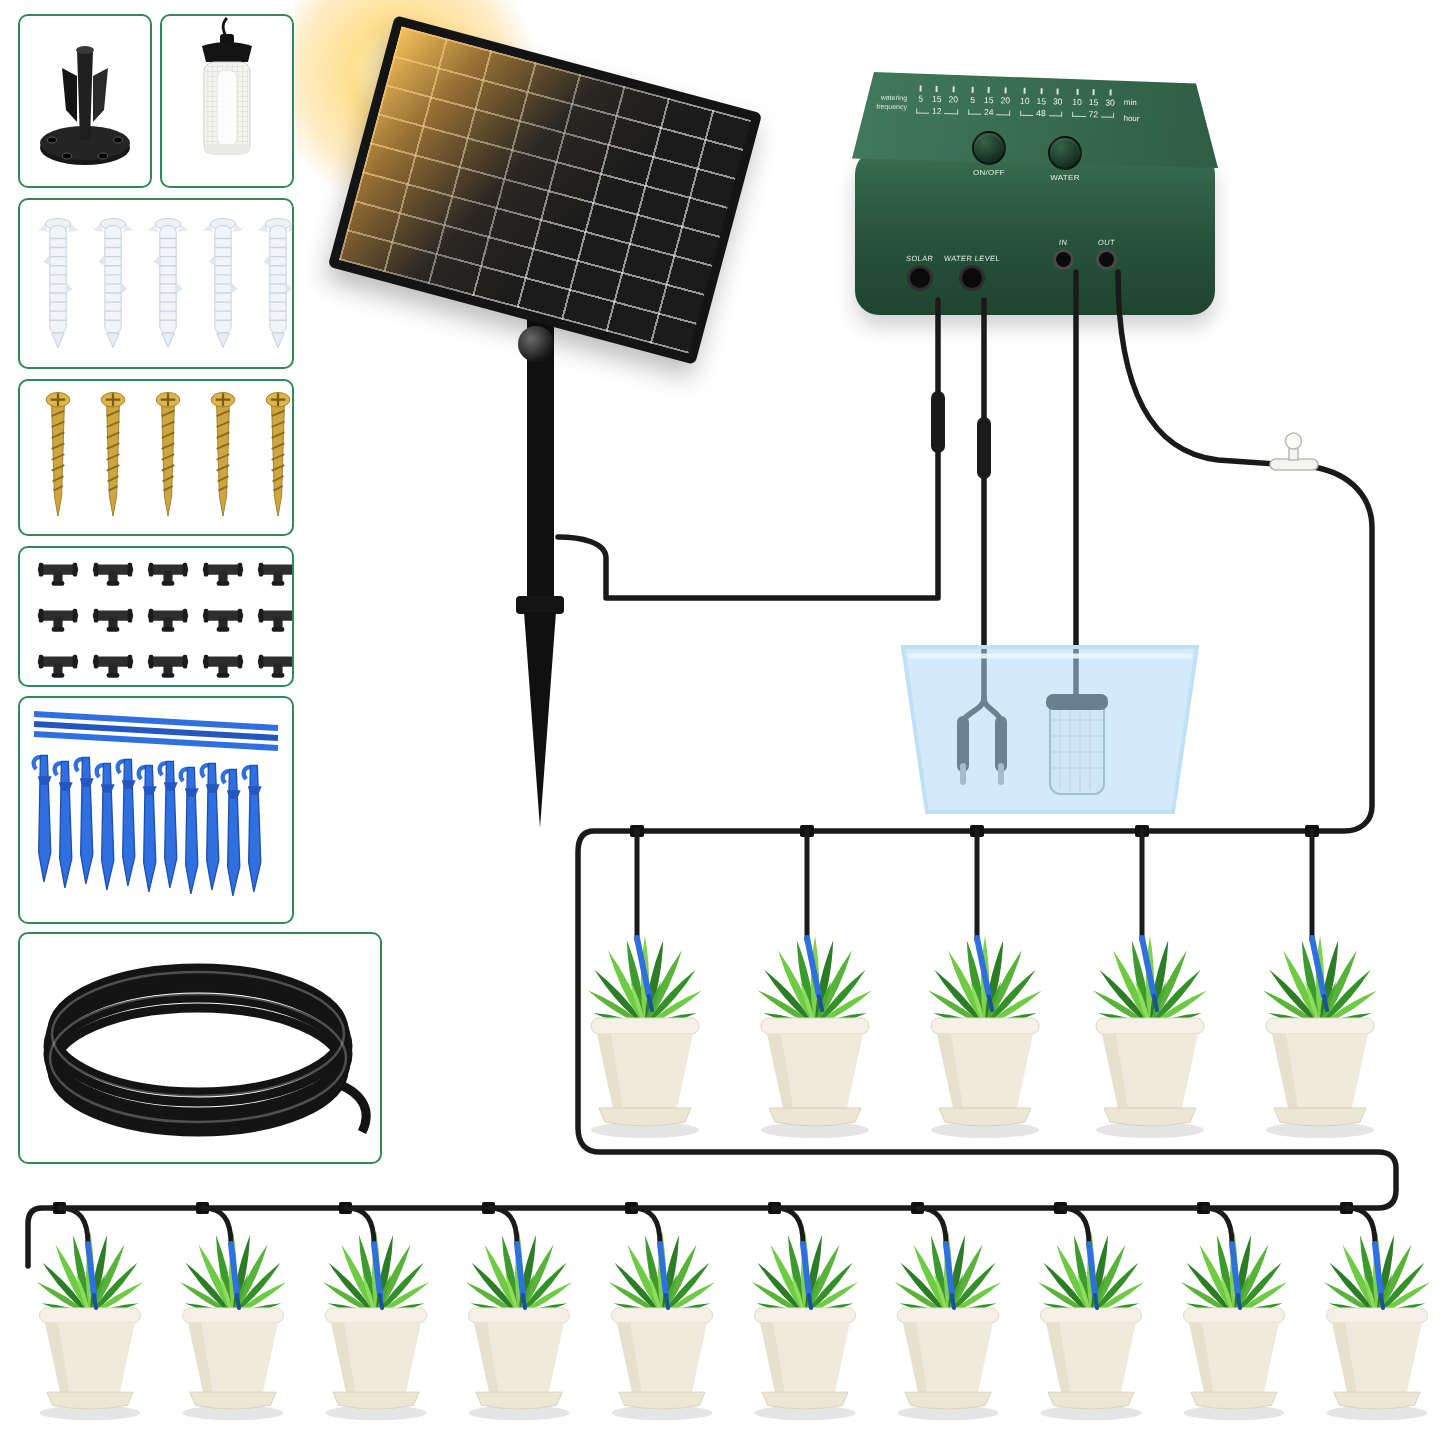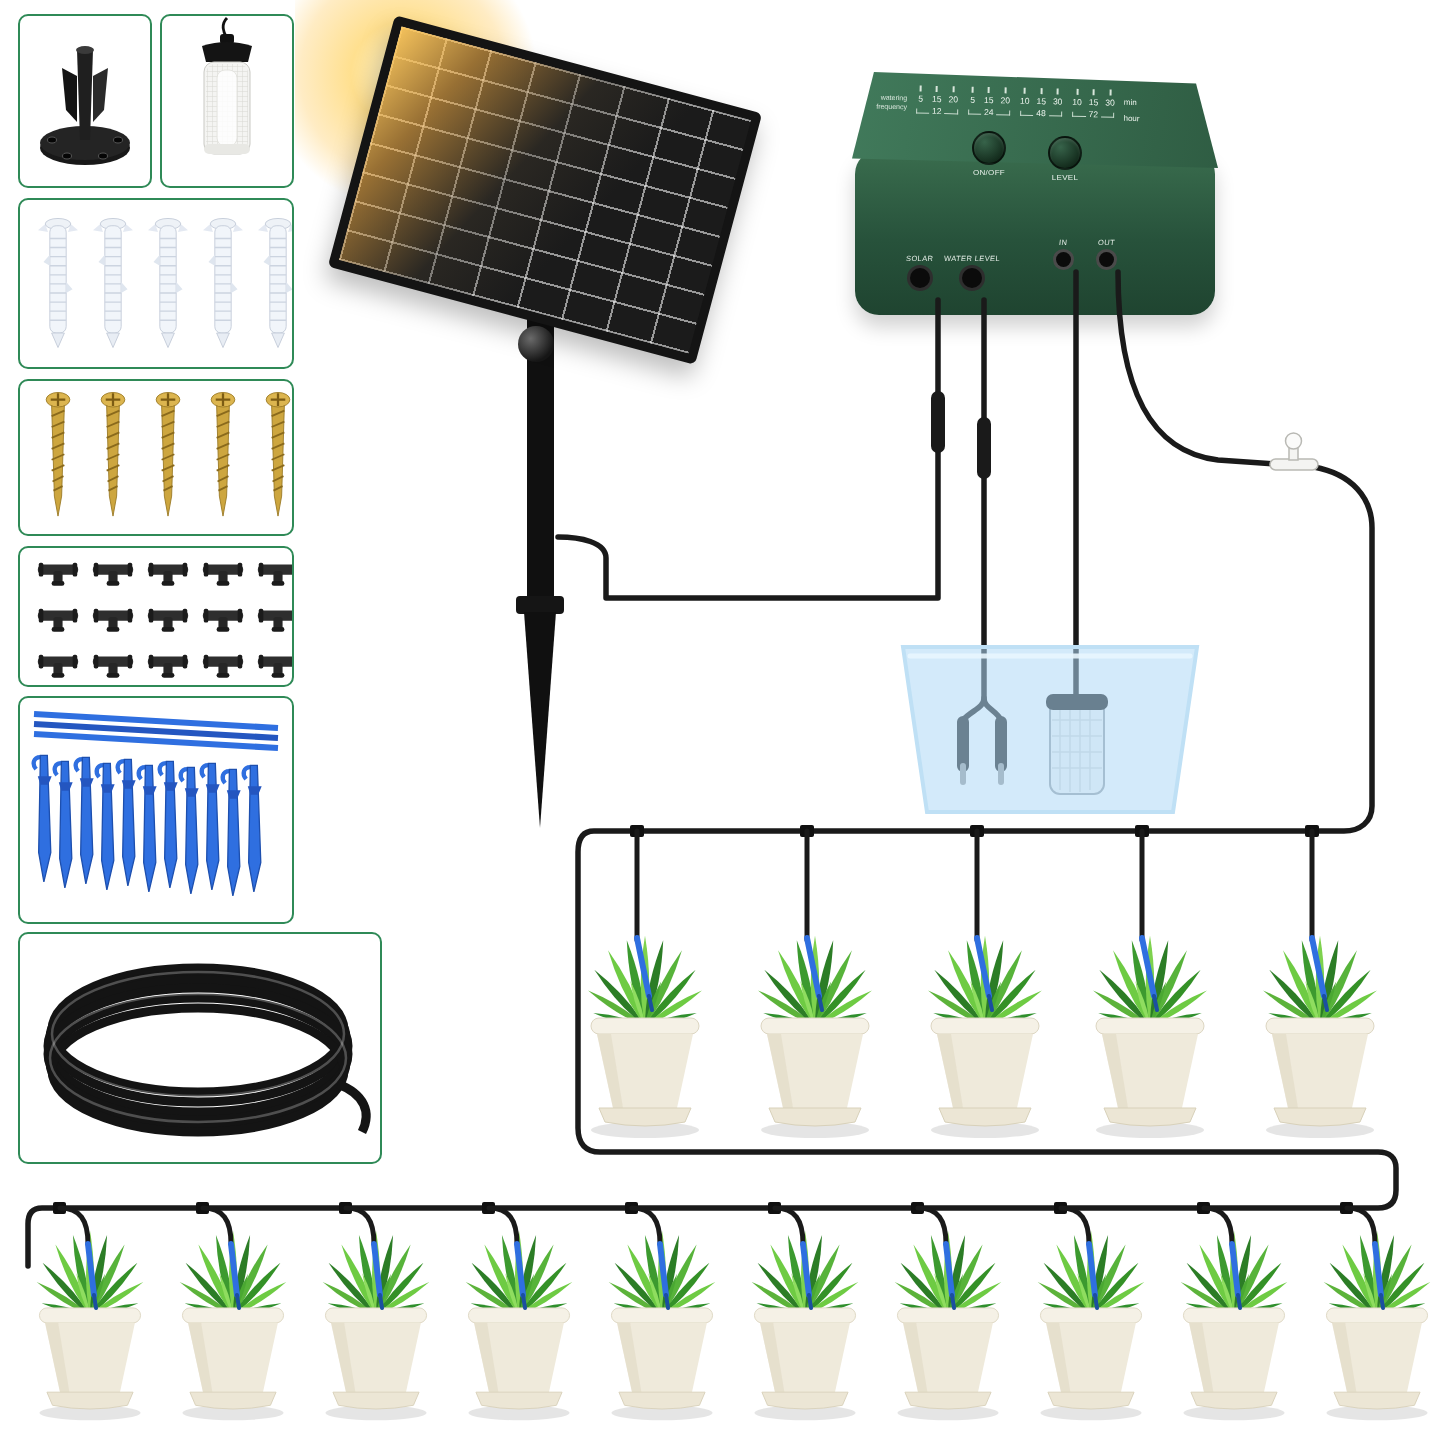--- a/index.html
+++ b/index.html
@@ -312,21 +312,21 @@
         </div>
       </div>
     </div>
   </div>
   <div class="btnwrap btn-onoff">
     <div class="pbtn"></div>
     <span class="pbtn-label">ON/OFF</span>
   </div>
   <div class="btnwrap btn-mode">
     <div class="pbtn"></div>
-    <span class="pbtn-label">LEVEL</span>
+    <span class="pbtn-label">WATER</span>
   </div>
   <div class="port port-solar">
     <span class="port-label">SOLAR</span>
     <span class="port-hole"></span>
   </div>
   <div class="port port-wl">
     <span class="port-label">WATER LEVEL</span>
     <span class="port-hole"></span>
   </div>
   <div class="port port-in">

